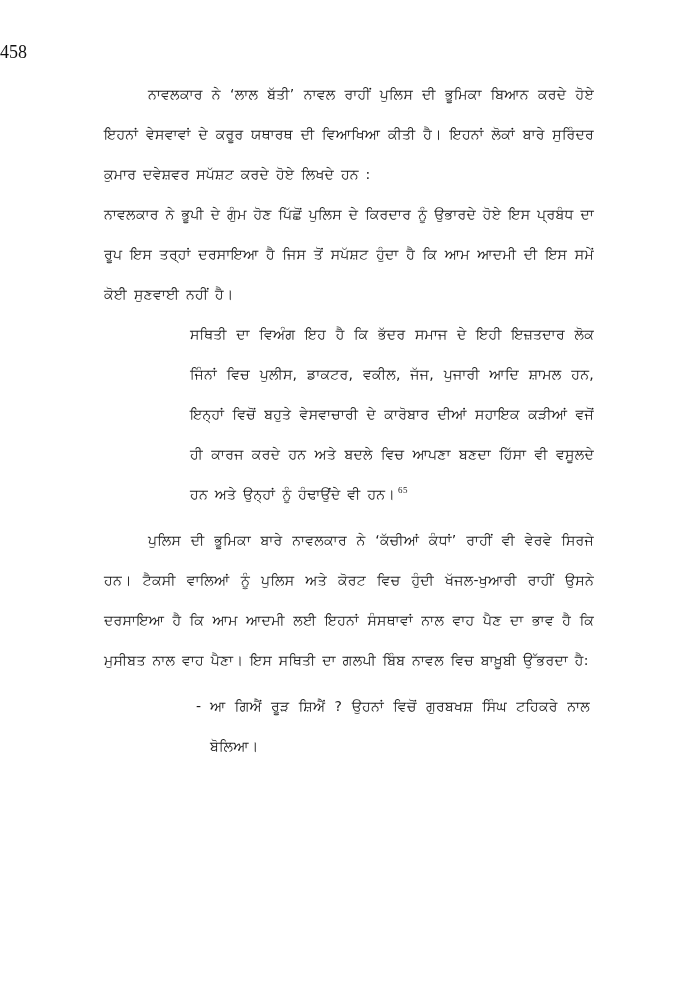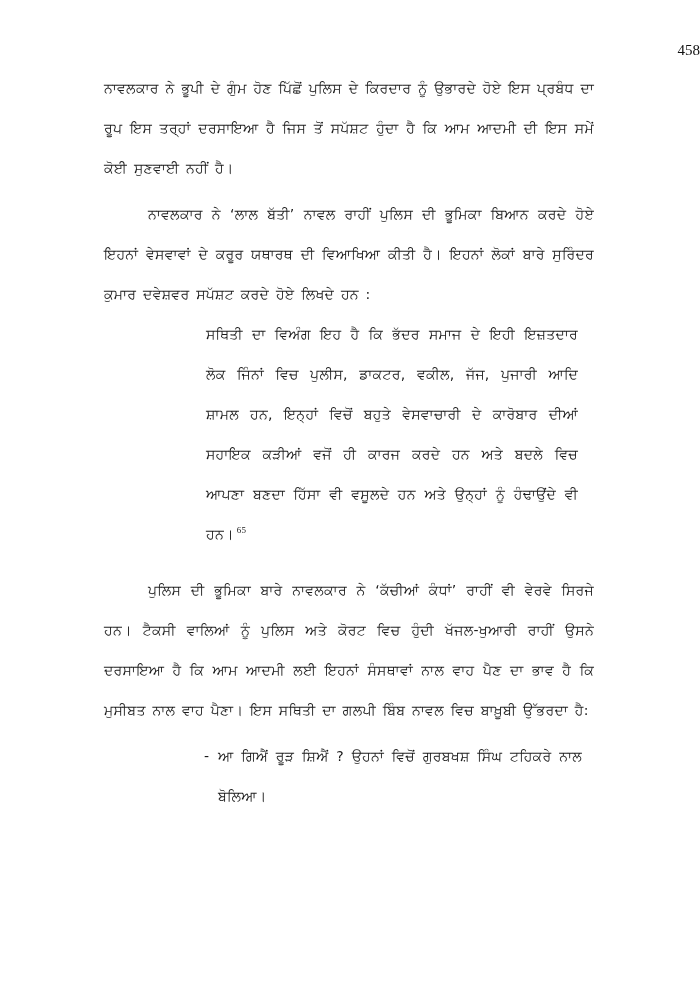--- a/index.html
+++ b/index.html
@@ -13,23 +13,23 @@
     position: relative;
     overflow: hidden;
     color: #1a1a1a;
     font-family: "DejaVu Sans", "Liberation Sans", sans-serif;
   }
   .page-number {
     position: absolute;
     top: 42px;
     left: 0;
     width: 700px;
-    text-align: right;
+    text-align: left;
     font-family: "Liberation Serif", "DejaVu Serif", serif;
-    font-size: 15px;
+    font-size: 18px;
     color: #111;
   }
   .content {
     position: absolute;
     top: 68px;
     left: 104px;
     width: 490px;
   }
   .para {
     margin: 0;
@@ -37,38 +37,38 @@
     line-height: 40px;
     text-align: justify;
     letter-spacing: 0.3px;
     word-spacing: 2px;
   }
   .para.indent {
     text-indent: 44px;
     margin-top: 6px;
   }
   .quote {
-    margin: 16px;
+    margin: 0;
     margin-top: 0px;
     padding-left: 86px;
     font-size: 14px;
     line-height: 40px;
     text-align: justify;
     letter-spacing: 0.3px;
     word-spacing: 2px;
   }
   .quote .fn {
     font-family: "Liberation Serif", "DejaVu Serif", serif;
     font-size: 9px;
     vertical-align: super;
     line-height: 0;
     margin-left: 3px;
   }
   .dialogue {
-    margin: 12px;
+    margin: 4px;
     margin-top: 6px;
     padding-left: 102px;
     text-indent: -14px;
     font-size: 14px;
     line-height: 40px;
     text-align: justify;
     letter-spacing: 0.3px;
     word-spacing: 2px;
   }
   .dialogue .dash {
@@ -80,23 +80,23 @@
     margin-top: 0;
   }
 </style>
 </head>
 <body>
 
 <div class="page-number">458</div>
 
 <div class="content">
 
+  <p class="para indent">ਨਾਵਲਕਾਰ ਨੇ ‘ਲਾਲ ਬੱਤੀ’ ਨਾਵਲ ਰਾਹੀਂ ਪੁਲਿਸ ਦੀ ਭੂਮਿਕਾ ਬਿਆਨ ਕਰਦੇ ਹੋਏ ਇਹਨਾਂ ਵੇਸਵਾਵਾਂ ਦੇ ਕਰੂਰ ਯਥਾਰਥ ਦੀ ਵਿਆਖਿਆ ਕੀਤੀ ਹੈ। ਇਹਨਾਂ ਲੋਕਾਂ ਬਾਰੇ ਸੁਰਿੰਦਰ ਕੁਮਾਰ ਦਵੇਸ਼ਵਰ ਸਪੱਸ਼ਟ ਕਰਦੇ ਹੋਏ ਲਿਖਦੇ ਹਨ :</p>
+
   <p class="para">ਨਾਵਲਕਾਰ ਨੇ ਭੂਪੀ ਦੇ ਗੁੰਮ ਹੋਣ ਪਿੱਛੋਂ ਪੁਲਿਸ ਦੇ ਕਿਰਦਾਰ ਨੂੰ ਉਭਾਰਦੇ ਹੋਏ ਇਸ ਪ੍ਰਬੰਧ ਦਾ ਰੂਪ ਇਸ ਤਰ੍ਹਾਂ ਦਰਸਾਇਆ ਹੈ ਜਿਸ ਤੋਂ ਸਪੱਸ਼ਟ ਹੁੰਦਾ ਹੈ ਕਿ ਆਮ ਆਦਮੀ ਦੀ ਇਸ ਸਮੇਂ ਕੋਈ ਸੁਣਵਾਈ ਨਹੀਂ ਹੈ।</p>
-
-  <p class="para indent">ਨਾਵਲਕਾਰ ਨੇ ‘ਲਾਲ ਬੱਤੀ’ ਨਾਵਲ ਰਾਹੀਂ ਪੁਲਿਸ ਦੀ ਭੂਮਿਕਾ ਬਿਆਨ ਕਰਦੇ ਹੋਏ ਇਹਨਾਂ ਵੇਸਵਾਵਾਂ ਦੇ ਕਰੂਰ ਯਥਾਰਥ ਦੀ ਵਿਆਖਿਆ ਕੀਤੀ ਹੈ। ਇਹਨਾਂ ਲੋਕਾਂ ਬਾਰੇ ਸੁਰਿੰਦਰ ਕੁਮਾਰ ਦਵੇਸ਼ਵਰ ਸਪੱਸ਼ਟ ਕਰਦੇ ਹੋਏ ਲਿਖਦੇ ਹਨ :</p>
 
   <p class="quote"><span>ਸਥਿਤੀ ਦਾ ਵਿਅੰਗ ਇਹ ਹੈ ਕਿ ਭੱਦਰ ਸਮਾਜ ਦੇ ਇਹੀ ਇਜ਼ਤਦਾਰ ਲੋਕ ਜਿੰਨਾਂ ਵਿਚ ਪੁਲੀਸ, ਡਾਕਟਰ, ਵਕੀਲ, ਜੱਜ, ਪੁਜਾਰੀ ਆਦਿ ਸ਼ਾਮਲ ਹਨ, ਇਨ੍ਹਾਂ ਵਿਚੋਂ ਬਹੁਤੇ ਵੇਸਵਾਚਾਰੀ ਦੇ ਕਾਰੋਬਾਰ ਦੀਆਂ ਸਹਾਇਕ ਕੜੀਆਂ ਵਜੋਂ ਹੀ ਕਾਰਜ ਕਰਦੇ ਹਨ ਅਤੇ ਬਦਲੇ ਵਿਚ ਆਪਣਾ ਬਣਦਾ ਹਿੱਸਾ ਵੀ ਵਸੂਲਦੇ ਹਨ ਅਤੇ ਉਨ੍ਹਾਂ ਨੂੰ ਹੰਢਾਉਂਦੇ ਵੀ ਹਨ।</span><sup class="fn">65</sup></p>
 
 
   <p class="para indent">ਪੁਲਿਸ ਦੀ ਭੂਮਿਕਾ ਬਾਰੇ ਨਾਵਲਕਾਰ ਨੇ ‘ਕੱਚੀਆਂ ਕੰਧਾਂ’ ਰਾਹੀਂ ਵੀ ਵੇਰਵੇ ਸਿਰਜੇ ਹਨ। ਟੈਕਸੀ ਵਾਲਿਆਂ ਨੂੰ ਪੁਲਿਸ ਅਤੇ ਕੋਰਟ ਵਿਚ ਹੁੰਦੀ ਖੱਜਲ-ਖੁਆਰੀ ਰਾਹੀਂ ਉਸਨੇ ਦਰਸਾਇਆ ਹੈ ਕਿ ਆਮ ਆਦਮੀ ਲਈ ਇਹਨਾਂ ਸੰਸਥਾਵਾਂ ਨਾਲ ਵਾਹ ਪੈਣ ਦਾ ਭਾਵ ਹੈ ਕਿ ਮੁਸੀਬਤ ਨਾਲ ਵਾਹ ਪੈਣਾ। ਇਸ ਸਥਿਤੀ ਦਾ ਗਲਪੀ ਬਿੰਬ ਨਾਵਲ ਵਿਚ ਬਾਖ਼ੂਬੀ ਉੱਭਰਦਾ ਹੈ:</p>
 
   <p class="dialogue"><span class="dash">-</span><span>ਆ ਗਿਐਂ ਰੂੜ ਸ਼ਿਐਂ ? ਉਹਨਾਂ ਵਿਚੋਂ ਗੁਰਬਖਸ਼ ਸਿੰਘ ਟਹਿਕਰੇ ਨਾਲ ਬੋਲਿਆ।</span></p>
 
 </div>
 

